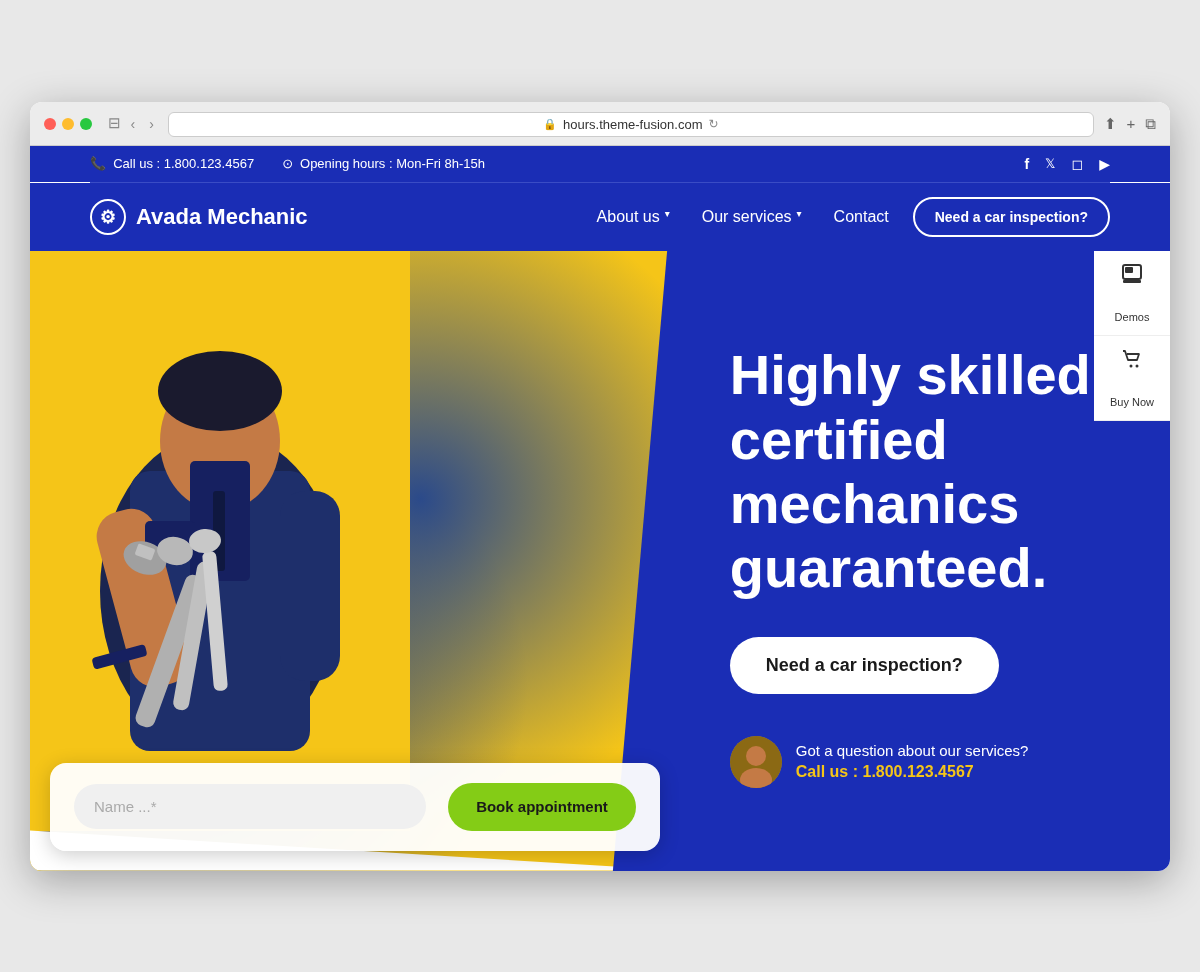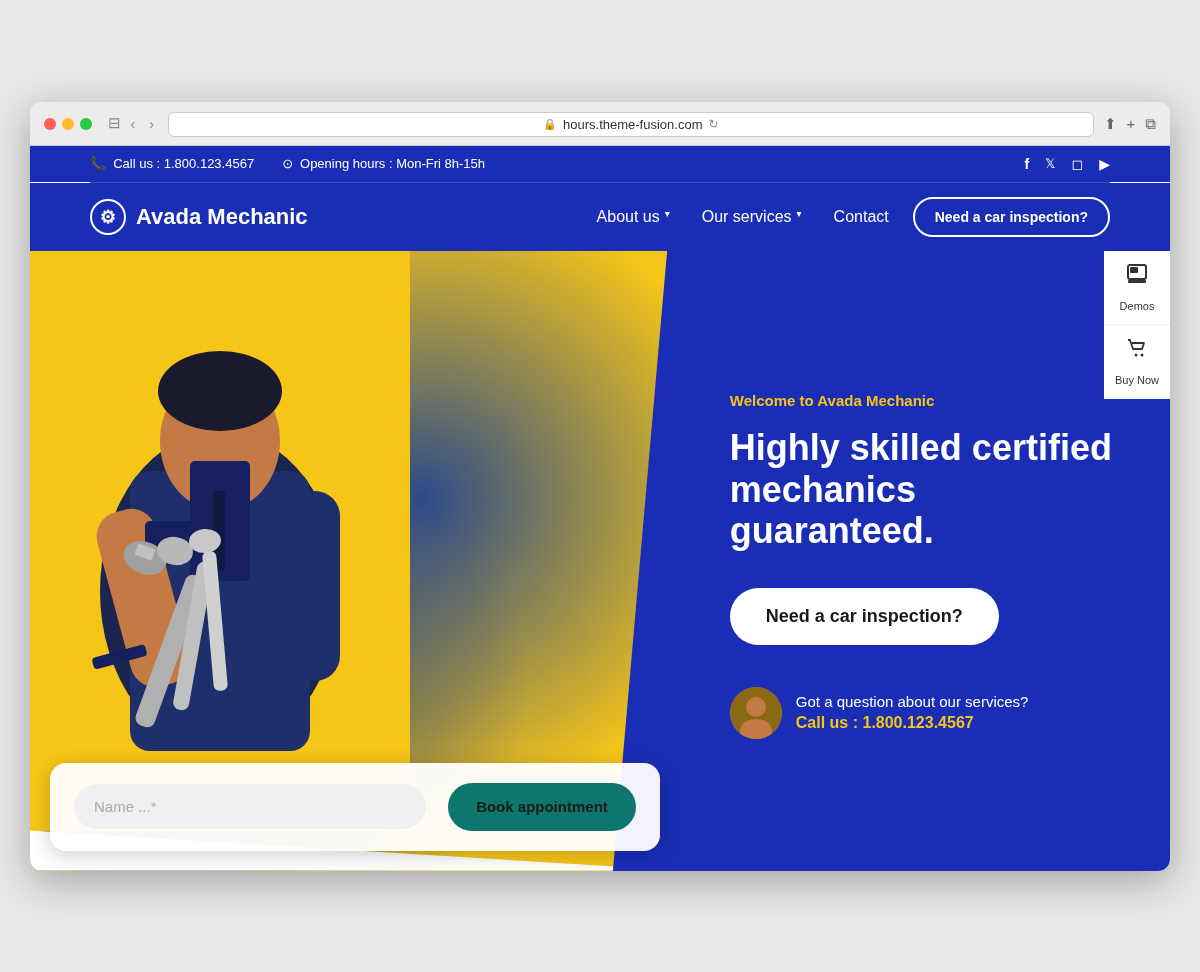--- a/index.html
+++ b/index.html
@@ -184,21 +184,21 @@
       z-index: 2;
     }
     .hero-subtitle {
       color: #f5c518;
       font-size: 15px;
       font-weight: 600;
       margin-bottom: 18px;
     }
     .hero-title {
       color: #fff;
-      font-size: 36px;
+      font-size: 56px;
       font-weight: 800;
       line-height: 1.15;
       margin-bottom: 36px;
     }
     .hero-cta-btn {
       background: #fff;
       color: #1a1a1a;
       border: none;
       border-radius: 40px;
       padding: 18px 36px;
@@ -258,21 +258,21 @@
       background: #f0f0f0;
       border: none;
       border-radius: 30px;
       padding: 14px 20px;
       font-size: 15px;
       color: #888;
       outline: none;
     }
     .form-input::placeholder { color: #aaa; }
     .form-submit {
-      background: #0f766e;
+      background: #84cc16;
       border: none;
       border-radius: 30px;
       padding: 14px 28px;
       font-size: 15px;
       font-weight: 700;
       color: #1a1a1a;
       cursor: pointer;
       white-space: nowrap;
       line-height: 1.3;
       text-align: center;
@@ -282,26 +282,26 @@
       position: absolute;
       right: 0;
       top: 0;
       display: flex;
       flex-direction: column;
       z-index: 20;
     }
     .side-btn {
       background: #fff;
       border: none;
-      width: 66px;
+      width: 76px;
       padding: 12px 6px;
       display: flex;
       flex-direction: column;
       align-items: center;
-      gap: 10px;
+      gap: 21px;
       cursor: pointer;
       font-size: 11px;
       color: #333;
       font-weight: 500;
       border-bottom: 1px solid #eee;
     }
     .side-btn-icon {
       font-size: 20px;
     }
     
@@ -438,21 +438,20 @@
             <ellipse cx="175" cy="290" rx="16" ry="12" fill="#c8c8c8" transform="rotate(-5 175 290)"></ellipse>
 
             <rect x="62" y="400" width="55" height="12" rx="4" fill="#162060" transform="rotate(-15 89 406)"></rect>
           </svg>
         </div>
 
         <div style="position:absolute;bottom:0;left:0;width:100%;height:100px;background:#fff;clip-path:polygon(0 60px, 100% 100%, 0 100%);"></div>
       </div>
 
       <div class="hero-right">
-        <p class="hero-subtitle">Welcome to Avada Mechanic</p>
         <h1 class="hero-title">Highly skilled certified mechanics guaranteed.</h1>
         <button class="hero-cta-btn">Need a car inspection?</button>
         <div class="hero-contact">
           <div class="avatar">
             <svg width="52" height="52" viewBox="0 0 52 52">
               <circle cx="26" cy="26" r="26" fill="#8B6914"></circle>
               <circle cx="26" cy="20" r="10" fill="#c47a45"></circle>
               <ellipse cx="26" cy="44" rx="16" ry="12" fill="#c47a45"></ellipse>
             </svg>
           </div>

